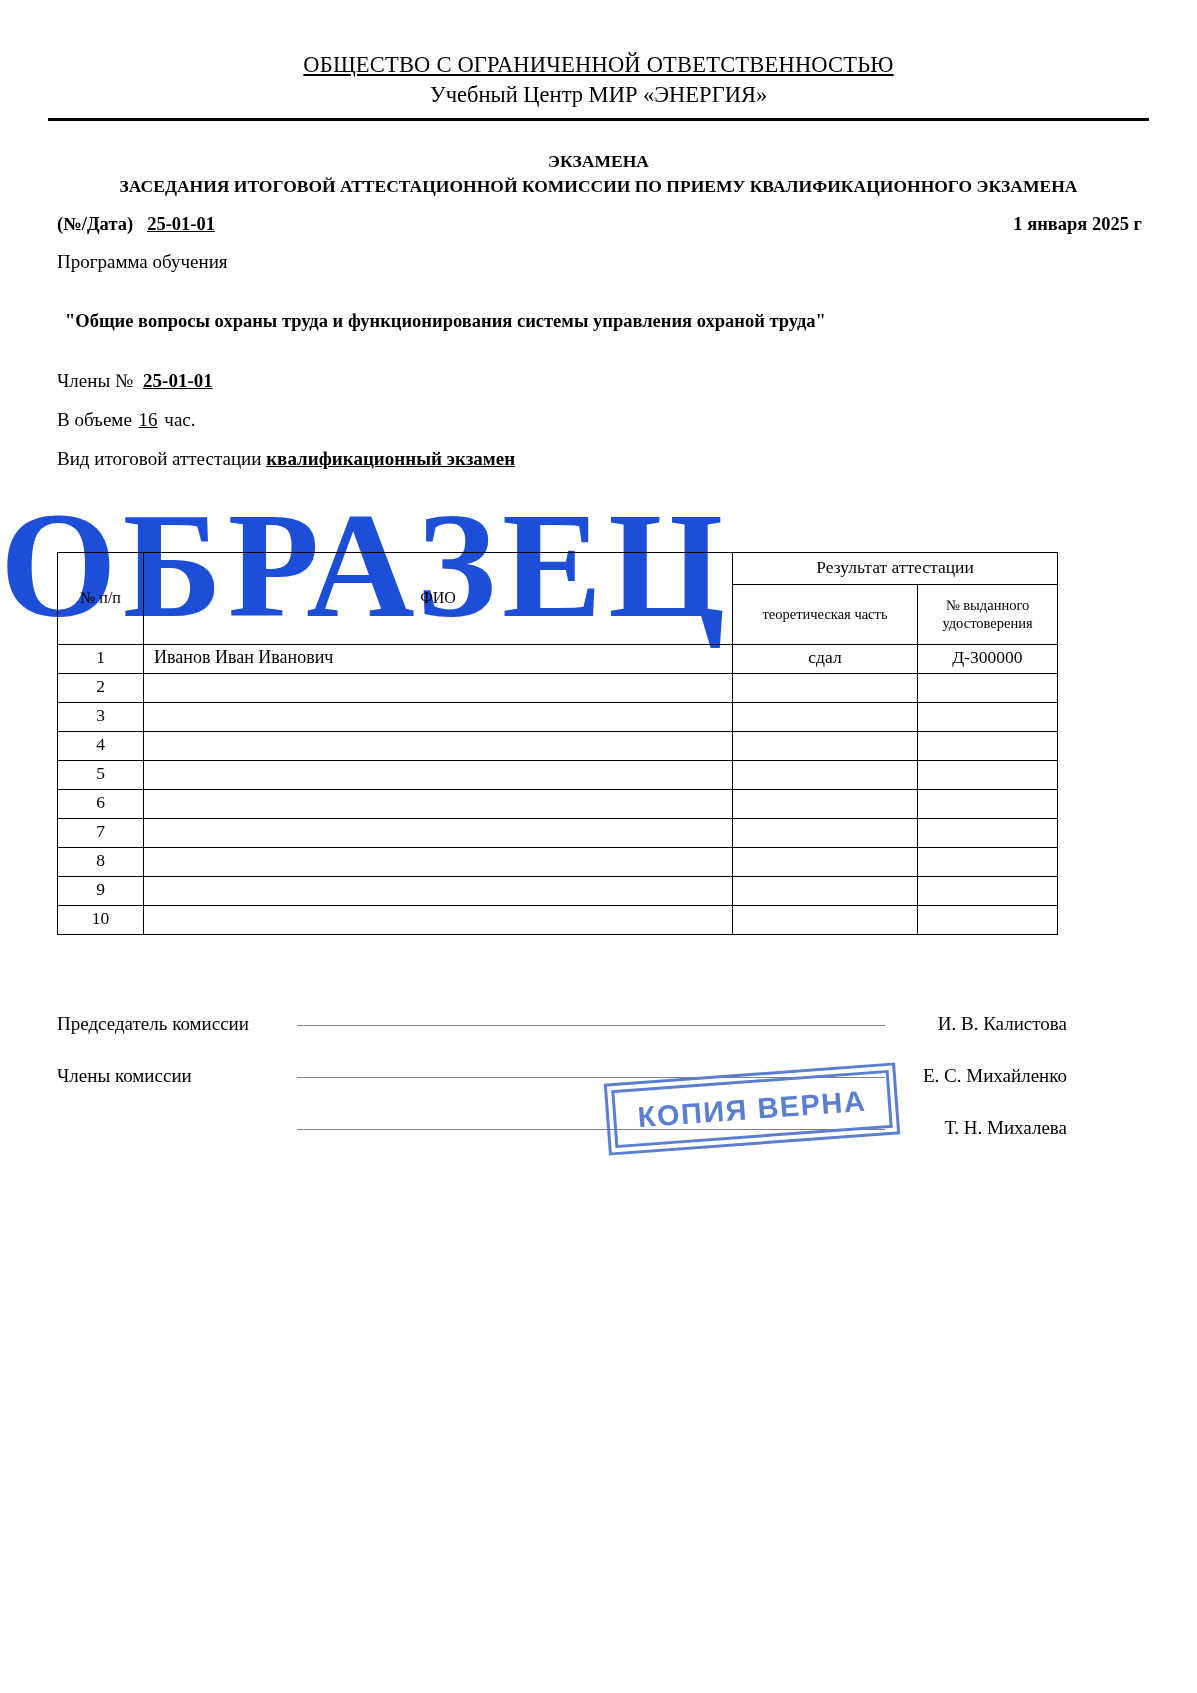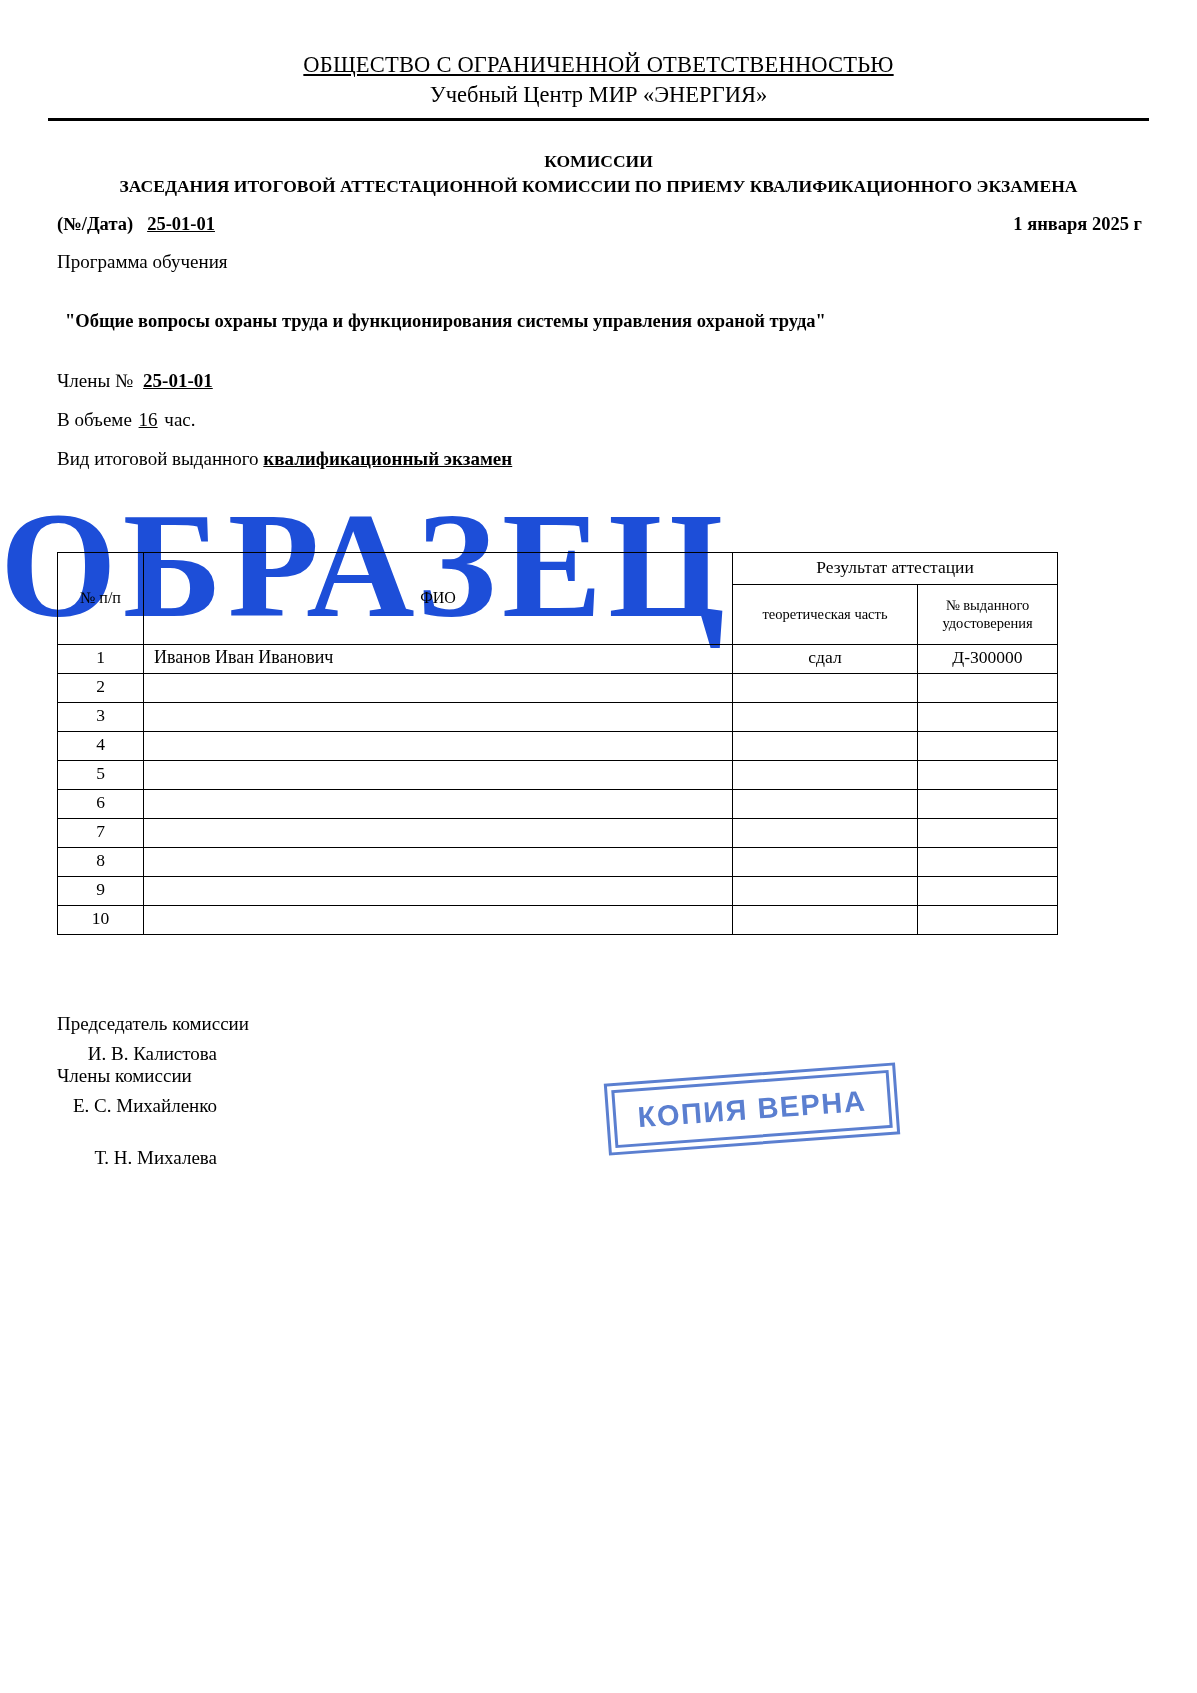--- a/index.html
+++ b/index.html
@@ -193,21 +193,20 @@
   
   .signatures {
     margin: 78px 50px 0 57px;
     position: relative;
     z-index: 3;
   }
   .sig-row {
     display: flex;
     align-items: baseline;
     height: 52px;
-    flex-direction: column;
   }
   .sig-label {
     width: 240px;
     font-size: 19px;
     flex: none;
   }
   .sig-line {
     flex: 1 1 auto;
     height: 1px;
     background: #808080;
@@ -264,21 +263,21 @@
 
   <div class="content">
 
     <div class="org-header">
       <div class="org-line1">ОБЩЕСТВО С ОГРАНИЧЕННОЙ ОТВЕТСТВЕННОСТЬЮ</div>
       <div class="org-line2">Учебный Центр МИР «ЭНЕРГИЯ»</div>
     </div>
     <hr class="hr-main">
 
     <div class="doc-title">
-      <span class="t1">КОМИССИИ</span>
+      <span class="t1">ЭКЗАМЕНА</span>
       <span class="t2">ЗАСЕДАНИЯ ИТОГОВОЙ АТТЕСТАЦИОННОЙ КОМИССИИ ПО ПРИЕМУ КВАЛИФИКАЦИОННОГО ЭКЗАМЕНА</span>
     </div>
 
     <div class="meta">
 
       <div class="row-numdate">
         <span class="numdate-left">
           <span class="lbl">(№/Дата)</span>
           <span class="val">25-01-01</span>
         </span>
@@ -293,21 +292,21 @@
         <span>Члены №</span><span class="val">25-01-01</span>
       </div>
 
       <div class="line-hours">
         <span>В объеме</span>
         <span class="val">16</span>
         <span>час.</span>
       </div>
 
       <div class="line-attestation">
-        <span>Вид итоговой выданного</span>
+        <span>Вид итоговой аттестации</span>
         <span class="val">квалификационный экзамен</span>
       </div>
 
     </div>
 
     <div class="table-wrap">
       <table class="protocol">
         <colgroup>
           <col class="col-num">
           <col class="col-fio">

